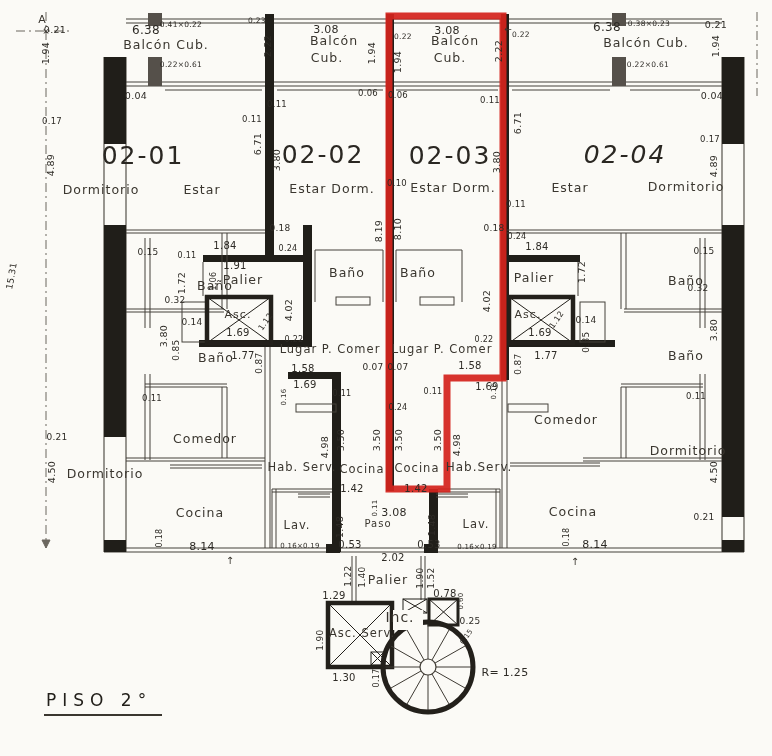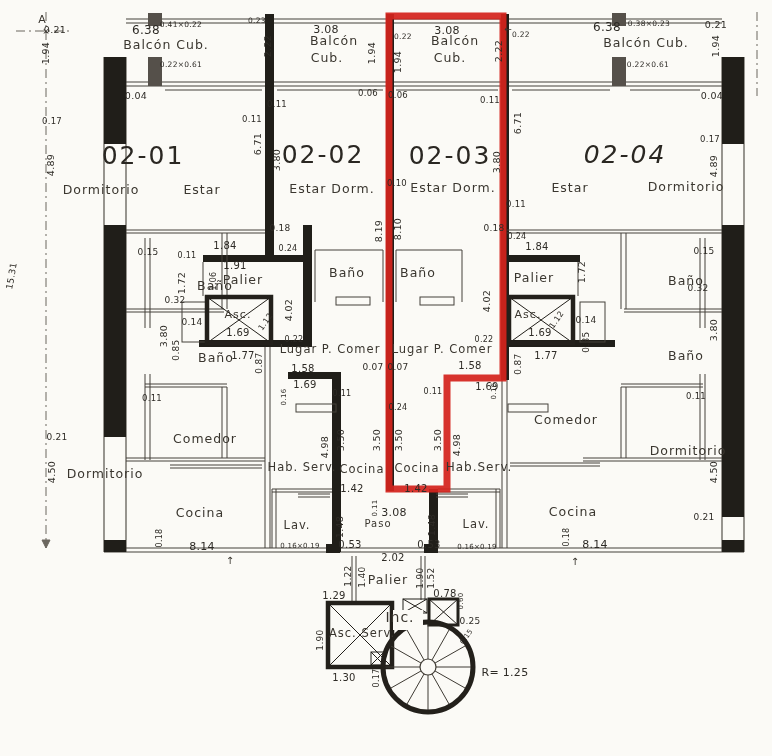--- a/index.html
+++ b/index.html
@@ -381,13 +381,14 @@
       <div class="lbl dim" style="left: 344px; top: 678px; font-size: 10px; transform: translate(-50%, -50%);">1.30</div>
       <div class="lbl dim" style="left: 377px; top: 678px; font-size: 8px; transform: translate(-50%, -50%) rotate(-90deg);">0.17</div>
       <div class="lbl dim" style="left: 505px; top: 672px; font-size: 11px; transform: translate(-50%, -50%);">R= 1.25</div>
       <div class="lbl mark" style="left: 42px; top: 19px; font-size: 11px; transform: translate(-50%, -50%);">A</div>
       <div class="lbl mark" style="left: 46px; top: 31px; font-size: 9px; transform: translate(-50%, -50%);">×</div>
       <div class="lbl mark" style="left: 230px; top: 561px; font-size: 10px; transform: translate(-50%, -50%);">↑</div>
       <div class="lbl mark" style="left: 575px; top: 562px; font-size: 10px; transform: translate(-50%, -50%);">↑</div>
       <div class="lbl mark" style="left: 508px; top: 29px; font-size: 9px; transform: translate(-50%, -50%);">←</div>
     </div>
 
+  <div id="floor-title">PISO 2°</div>
 </div>
 
 </body></html>

